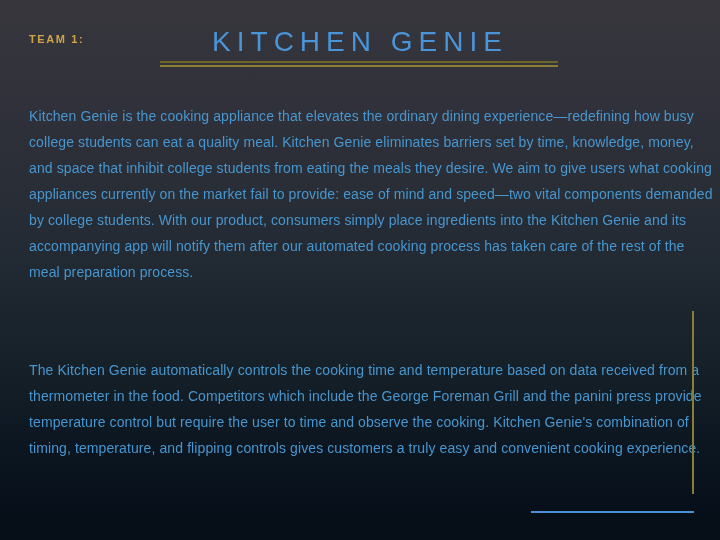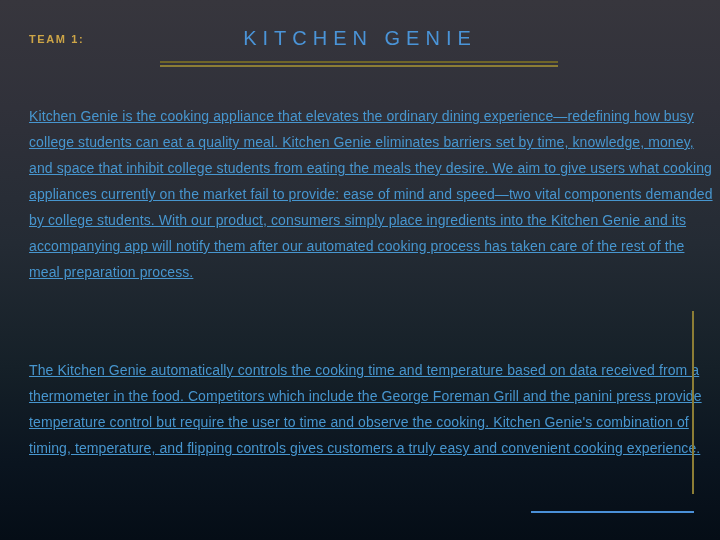--- a/index.html
+++ b/index.html
@@ -31,21 +31,21 @@
     color: var(--team-label-gold, #cda547);
     white-space: pre;
   }
   .title {
     position: absolute;
     left: 159px;
     top: 28px;
     width: 402px;
     margin: 0;
     text-align: center;
-    font-size: 20px;
+    font-size: 28px;
     font-weight: 400;
     line-height: 1;
     letter-spacing: 6px;
     color: var(--title-blue, #4a94d8);
     white-space: pre;
   }
   .title-underline {
     position: absolute;
     left: 160px;
     top: 61px;
@@ -57,21 +57,20 @@
   }
   .body-text {
     position: absolute;
     left: 29px;
     margin: 0;
     font-size: 14px;
     line-height: 26px;
     letter-spacing: 0.1px;
     color: var(--body-text-blue, #4796cf);
     white-space: pre;
-    text-decoration: underline;
   }
   .para1 { top: 103px; }
   .para2 { top: 313px; margin-top: 44px; }
   .v-rule {
     position: absolute;
     left: 692px;
     top: 311px;
     width: 2px;
     height: 183px;
     background: var(--rule-olive, #8c7d35);

